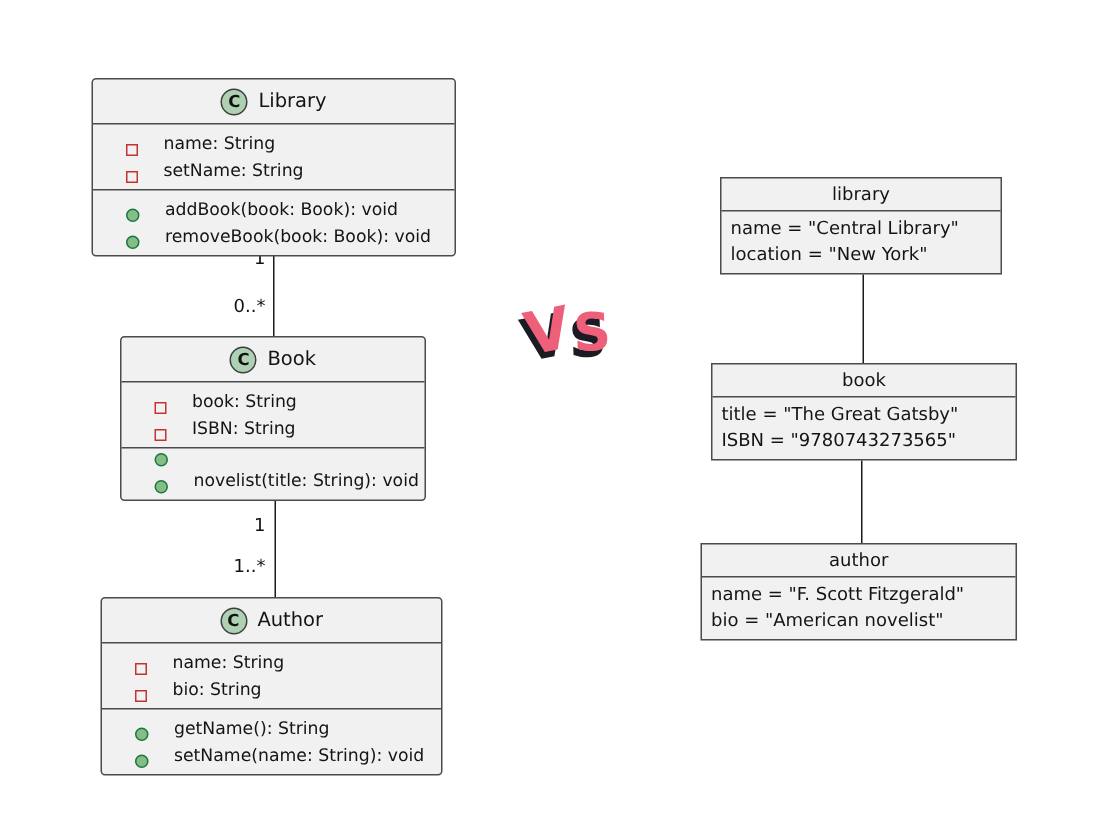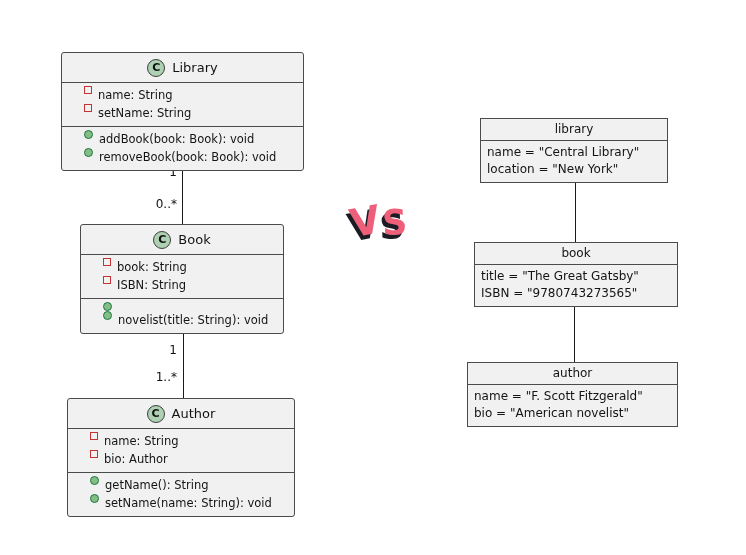--- a/index.html
+++ b/index.html
@@ -25,21 +25,21 @@
   }
   .c-badge {
     width:16px; height:16px; border-radius:50%;
     background:#ADD1B2; border:1px solid #3E3E3E;
     display:flex; align-items:center; justify-content:center;
     font-size:11px; font-weight:bold; color:#111;
   }
   .cb-title { font-size:13px; }
   .cb-sec { padding:3px 6px 4px 6px; }
   .cb-attrs { border-bottom:1px solid #4B4B4B; }
-  .member { display:flex; align-items:flex-start; gap:6px; line-height:18px; white-space:nowrap;padding-left:16px; }
+  .member { display:flex; align-items:flex-end; gap:17px; line-height:18px; white-space:nowrap;padding-left:16px; }
   .mtext { font-size:11.5px; }
   .icon-field {
     flex:0 0 auto; width:6px; height:6px;
     border:1px solid #C13432; background:transparent;
   }
   .icon-method {
     flex:0 0 auto; width:7px; height:7px; border-radius:50%;
     background:#84BE84; border:1px solid #1B7742;
   }
 
@@ -139,21 +139,21 @@
       <span class="c-badge">C</span>
       <span class="cb-title">Author</span>
     </div>
     <div class="cb-sec cb-attrs">
       <div class="member">
         <span class="icon-field"></span>
         <span class="mtext">name: String</span>
       </div>
       <div class="member">
         <span class="icon-field"></span>
-        <span class="mtext">bio: Author</span>
+        <span class="mtext">bio: String</span>
       </div>
     </div>
     <div class="cb-sec">
       <div class="member">
         <span class="icon-method"></span>
         <span class="mtext">getName(): String</span>
       </div>
       <div class="member">
         <span class="icon-method"></span>
         <span class="mtext">setName(name: String): void</span>

